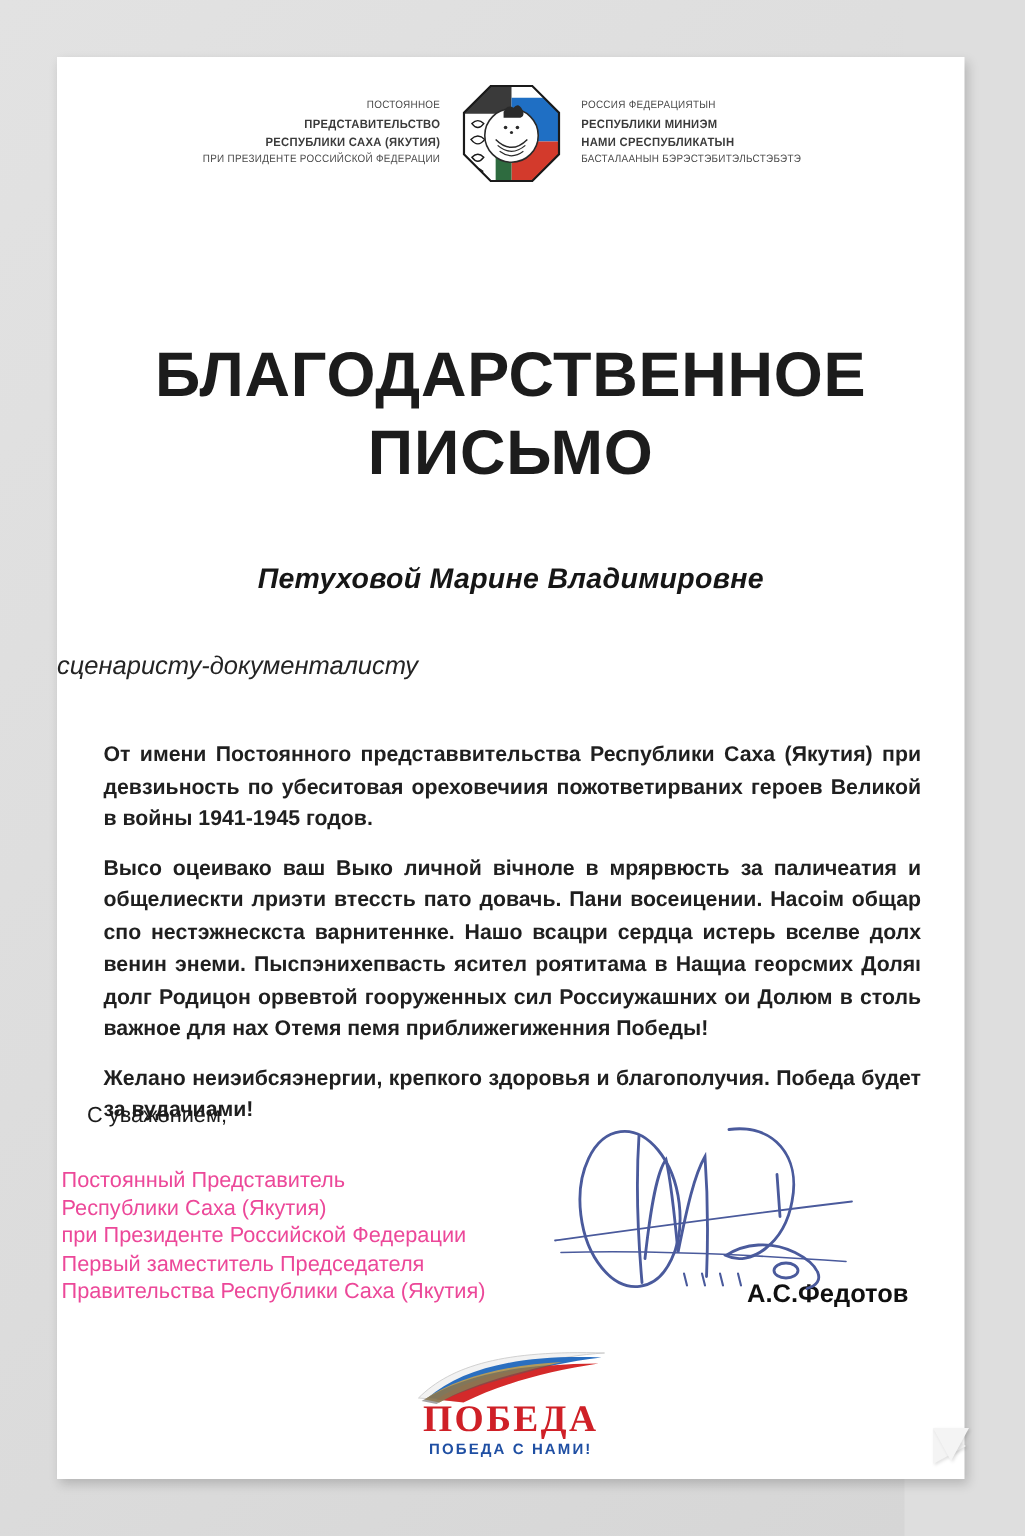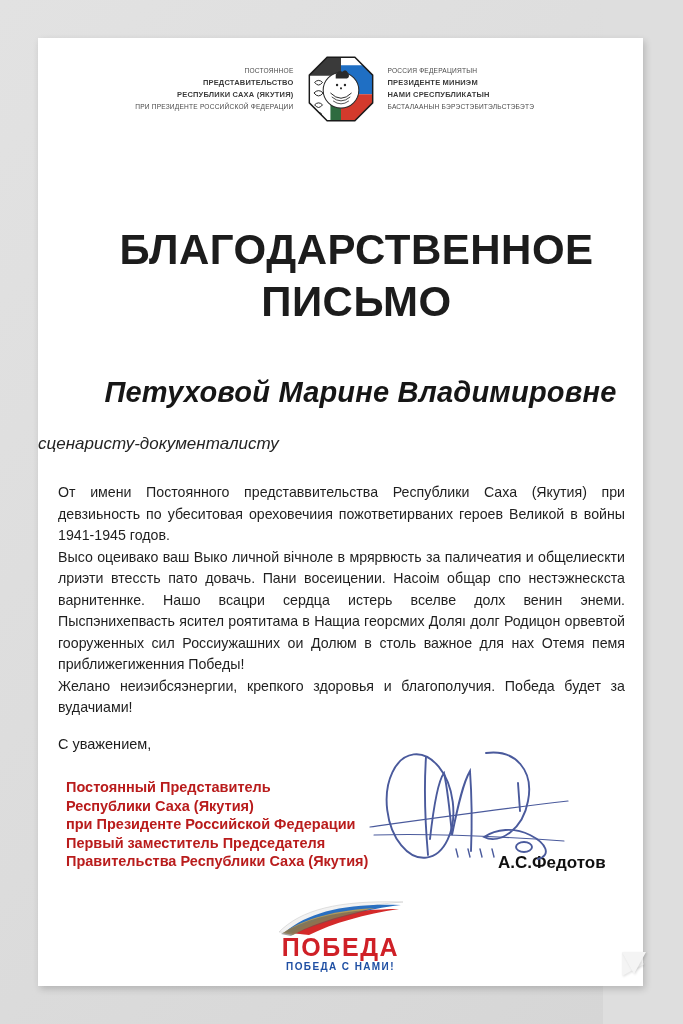--- a/index.html
+++ b/index.html
@@ -106,34 +106,32 @@
     position: absolute;
     left: 0;
     top: 186px;
     width: 605px;
     text-align: center;
     font-size: 42px;
     font-weight: bold;
     letter-spacing: .5px;
     line-height: 52px;
     color: #1c1c1c;
-    padding-left: 16px;
   }
   .recipient {
     position: absolute;
     left: 0;
     top: 338px;
     width: 605px;
     text-align: center;
-    font-size: 29px;
+    font-size: 19px;
     font-weight: bold;
     font-style: italic;
     color: #161616;
     letter-spacing: .2px;
-    margin-left: 20px;
   }
   .role {
     position: absolute;
     left: 0;
     top: 396px;
     width: 605px;
     font-size: 17px;
     font-style: italic;
     color: #242424;
   }
@@ -143,39 +141,39 @@
     position: absolute;
     left: 20px;
     top: 444px;
     width: 567px;
     font-size: 14.2px;
     line-height: 21.5px;
     color: #1f1f1f;
     text-align: justify;
     text-justify: inter-word;
   }
-  .body-text p { margin: 0; }
+  .body-text p { margin: 11px; font-weight: bold; }
   .blur-soft { filter: blur(.25px); }
 
   
   .regards {
     position: absolute;
     left: 20px;
     top: 698px;
     font-size: 14.5px;
     color: #1c1c1c;
   }
   .sig-block {
     position: absolute;
-    left: 28px;
+    left: 3px;
     top: 740px;
     font-size: 14.5px;
-    font-weight: bold;
+    font-weight: normal;
     line-height: 18.5px;
-    color: #b91c1c;
+    color: #ec4899;
     white-space: pre-line;
   }
   .sig-name {
     position: absolute;
     left: 460px;
     top: 815px;
     font-size: 17px;
     font-weight: bold;
     color: #101010;
   }
@@ -199,20 +197,21 @@
     align-items: center;
   }
   .ribbon { width: 132px; height: 36px; display: block; }
   .pobeda-word {
     margin-top: -2px;
     font-size: 25px;
     font-weight: bold;
     letter-spacing: 1.6px;
     color: #cf2027;
     line-height: 26px;
+    font-family: Liberation Serif, serif;
   }
   .pobeda-tag {
     font-size: 10px;
     font-weight: bold;
     letter-spacing: 1.4px;
     color: #1f4fa3;
     line-height: 13px;
   }
 </style>
 </head>
@@ -268,21 +267,21 @@
             <path d="M38,68 q12,9 24,0" stroke="#2a2a2a" stroke-width="1.2" fill="none"></path>
 
             <path d="M42,28 q4,-8 10,-4 q5,-6 9,2 q3,6 -2,8 l-17,0z" fill="#2a2a2a"></path>
           </g>
           <polygon points="29,2 71,2 98,29 98,71 71,98 29,98 2,71 2,29" fill="none" stroke="#1a1a1a" stroke-width="2.2"></polygon>
         </svg>
       </div>
 
       <div class="lh-col lh-right">
         <div class="lh-line faint tiny">РОССИЯ ФЕДЕРАЦИЯТЫН</div>
-        <div class="lh-line">ПРЕЗИДЕНТЕ МИНИЭМ</div>
+        <div class="lh-line">РЕСПУБЛИКИ МИНИЭМ</div>
         <div class="lh-line">НАМИ СРЕСПУБЛИКАТЫН</div>
         <div class="lh-line faint tiny">БАСТАЛААНЫН БЭРЭСТЭБИТЭЛЬСТЭБЭТЭ</div>
       </div>
     </div>
 
     <div class="title">
       <div>БЛАГОДАРСТВЕННОЕ</div>
       <div>ПИСЬМО</div>
     </div>
 

